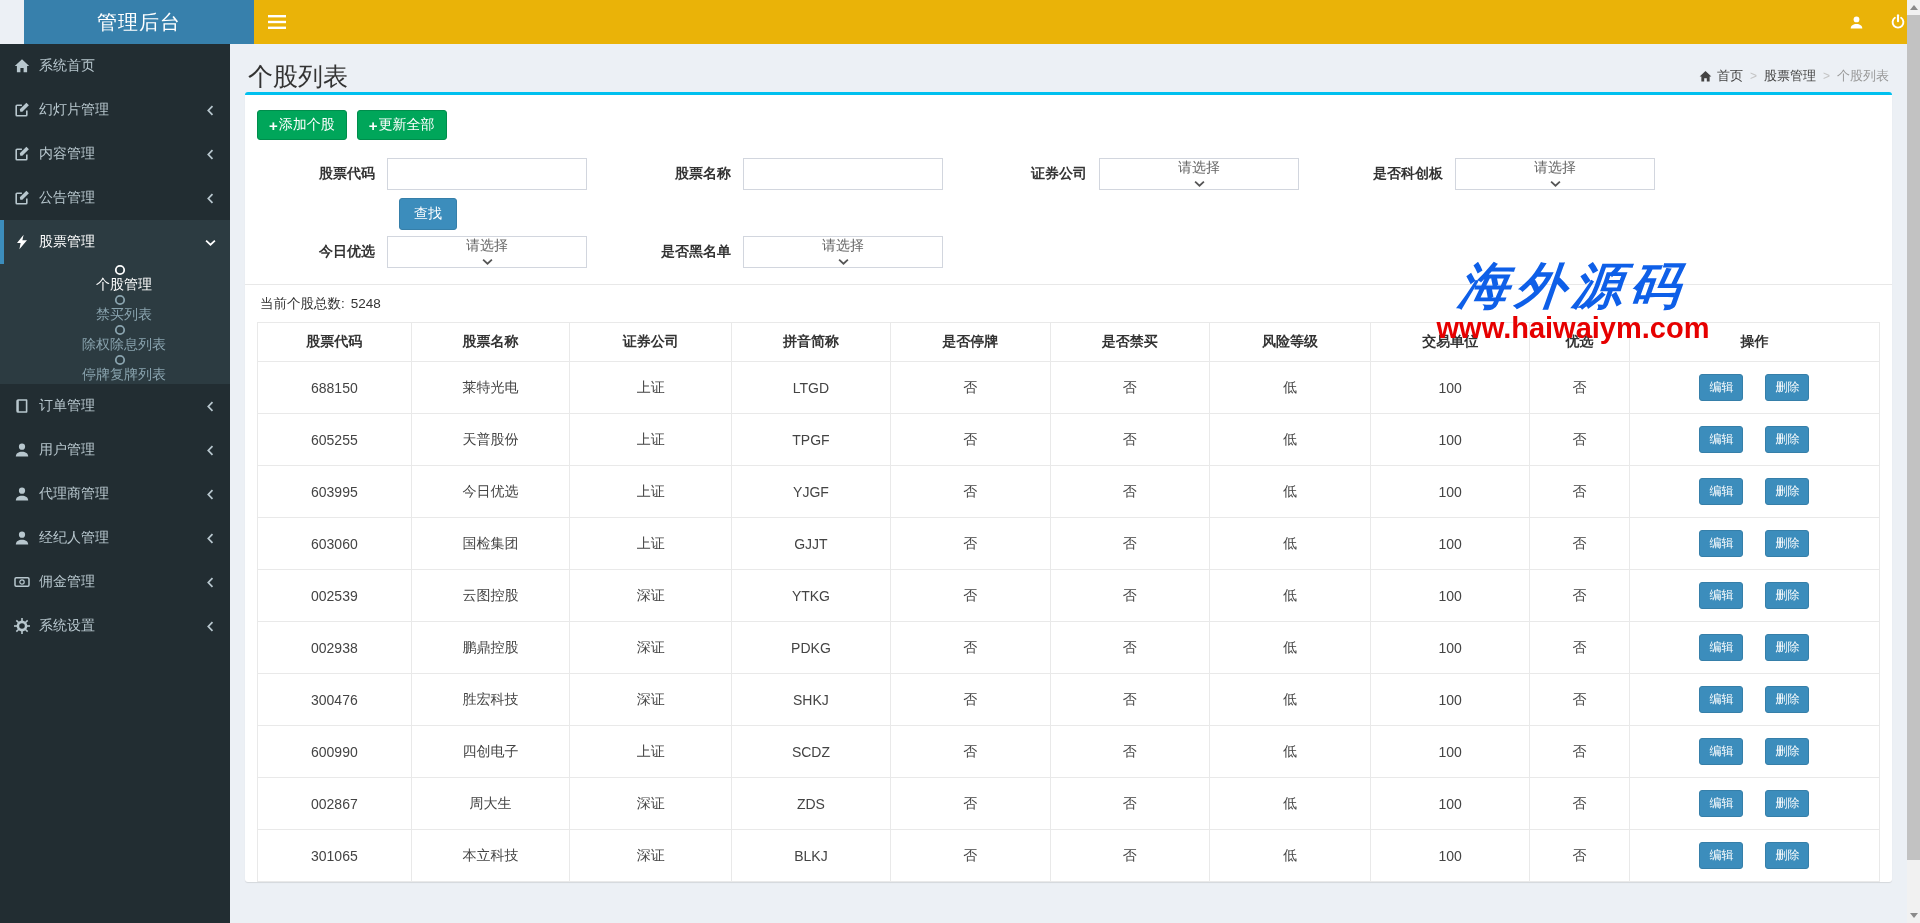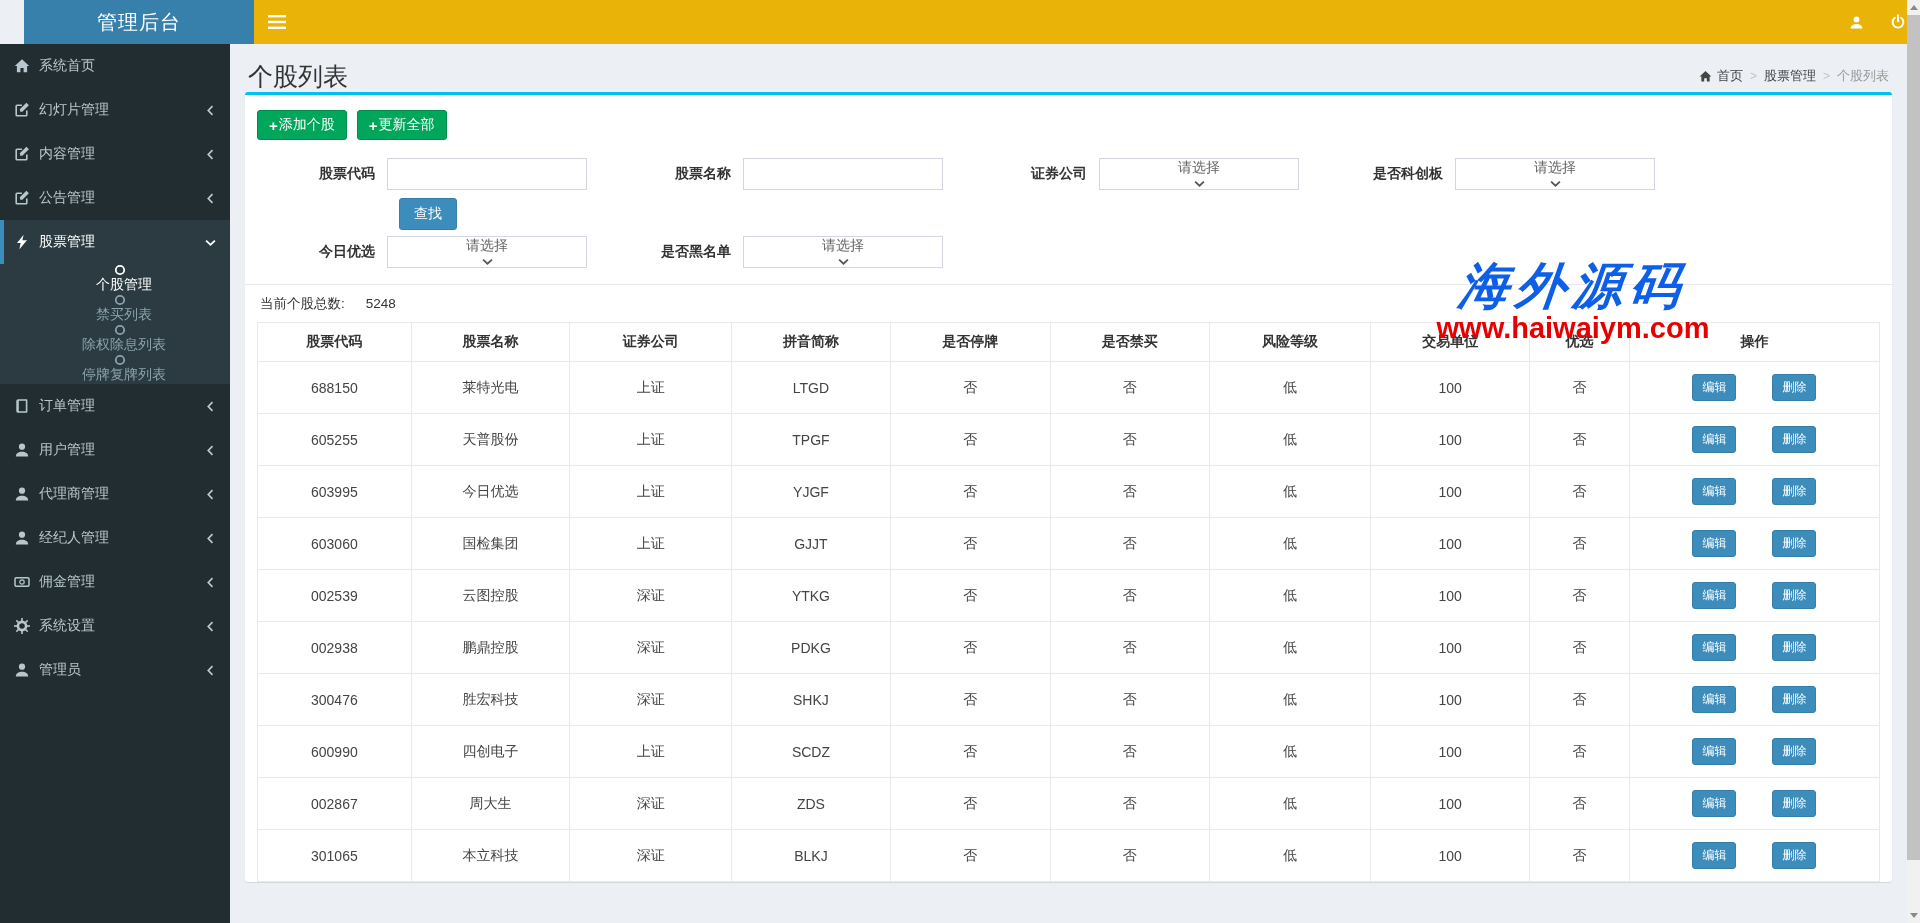--- a/index.html
+++ b/index.html
@@ -70,29 +70,29 @@
   .f-select { display:flex; align-items:center; justify-content:space-between; cursor:pointer; }
   .f-select .sel-text { color:#666; }
   .f-select .sel-caret { width:11px; height:11px; color:#555; flex:0 0 11px; }
   .search-row { margin:8px 0 6px 142px; }
   .btn-search { background:#3c8dbc; border:1px solid #367fa9; color:#fff; font-size:14px;
                 padding:6px 14px; border-radius:3px; cursor:pointer; }
   .row2 { margin-bottom:16px; }
 
   .body-divider { border-top:1px solid #e8e8e8; margin:0 -12px; }
   .summary-line { padding:10px 3px 9px; font-size:13.5px; color:#333; }
-  .summary-line .sv { margin-left:21px; }
+  .summary-line .sv { margin-left:6px; }
 
   
   table.stock-table { width:100%; border-collapse:collapse; table-layout:fixed; margin-bottom:14px; }
   .stock-table th, .stock-table td { border:1px solid #e9e9e9; text-align:center; font-size:14px; }
   .stock-table th { padding:10px 4px; color:#333; font-weight:bold; }
   .stock-table td { padding:12px 4px; color:#444; height:47px; }
   .btn-action { background:#3c8dbc; border:1px solid #367fa9; color:#fff; font-size:12px;
-                padding:4px 9px; border-radius:3px; cursor:pointer; margin:0 18px; }
+                padding:4px 9px; border-radius:3px; cursor:pointer; margin:0 11px; }
 
   
   .watermark { position:absolute; left:1408px; top:258px; width:330px; text-align:center; z-index:60; pointer-events:none; }
   .wm-cn { font-family:"DejaVu Serif","Liberation Serif",serif; font-style:italic; font-weight:bold;
            font-size:50px; line-height:1.1; color:#0e5fe8; letter-spacing:7px; transform:skewX(-6deg); }
   .wm-url { font-size:29px; font-weight:bold; color:#e60000; line-height:1; margin-top:1px; }
 
   
   .scrollbar { position:absolute; top:0; right:0; width:13px; height:923px; background:#f1f1f1; z-index:100; }
   .sb-arrow { position:absolute; left:0; width:13px; height:15px; display:flex; align-items:center; justify-content:center; }
@@ -334,34 +334,20 @@
         </svg>
       </span>
       <span class="mi-label">系统设置</span>
       <span class="mi-caret">
         <svg viewBox="0 0 10 10" fill="none" stroke="currentColor" stroke-width="1.6">
             <path d="M6.8 1 3 5l3.8 4"></path>
           </svg>
       </span>
     </li>
 
-    <li class="menu-item">
-      <span class="mi-icon">
-        <svg viewBox="0 0 16 16" fill="currentColor">
-            <circle cx="8" cy="4.7" r="3.1"></circle>
-            <path d="M1.8 14.5c0-3.2 2.8-4.8 6.2-4.8s6.2 1.6 6.2 4.8z"></path>
-          </svg>
-      </span>
-      <span class="mi-label">管理员</span>
-      <span class="mi-caret">
-        <svg viewBox="0 0 10 10" fill="none" stroke="currentColor" stroke-width="1.6">
-            <path d="M6.8 1 3 5l3.8 4"></path>
-          </svg>
-      </span>
-    </li>
 
   </ul>
 </aside>
 
 <main class="content">
 
   <div class="content-header">
     <h1 class="page-title">个股列表</h1>
     <div class="breadcrumb">
       <span class="crumb">

